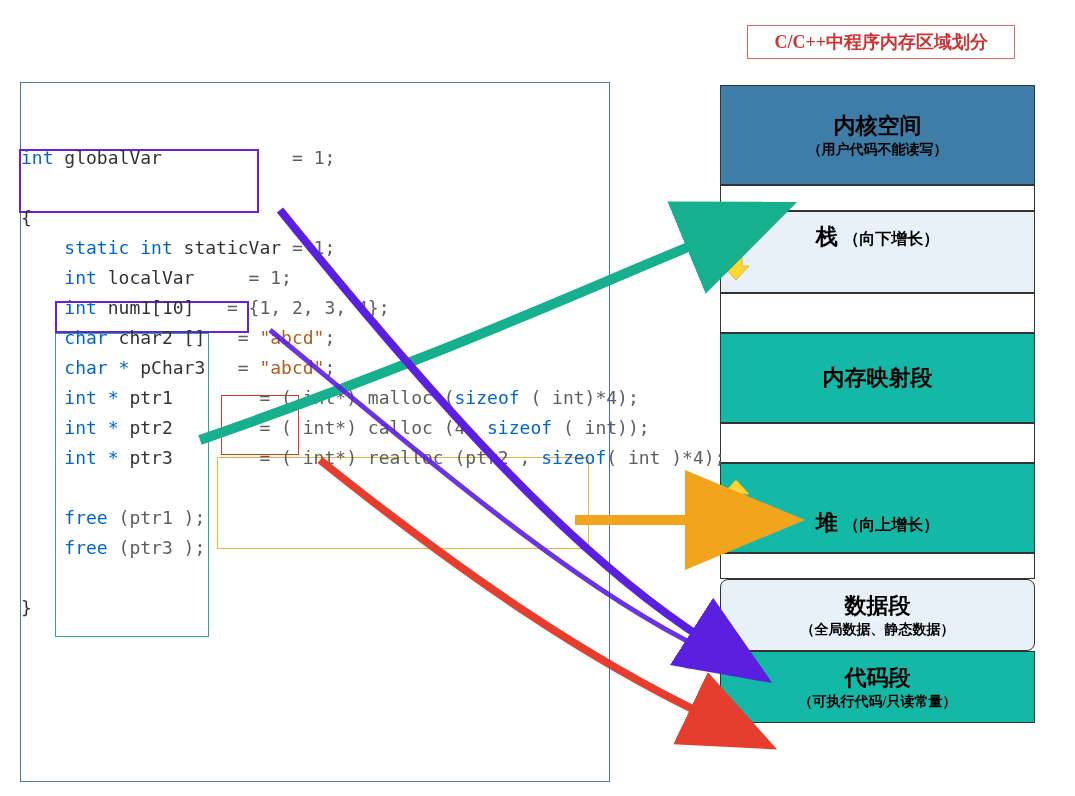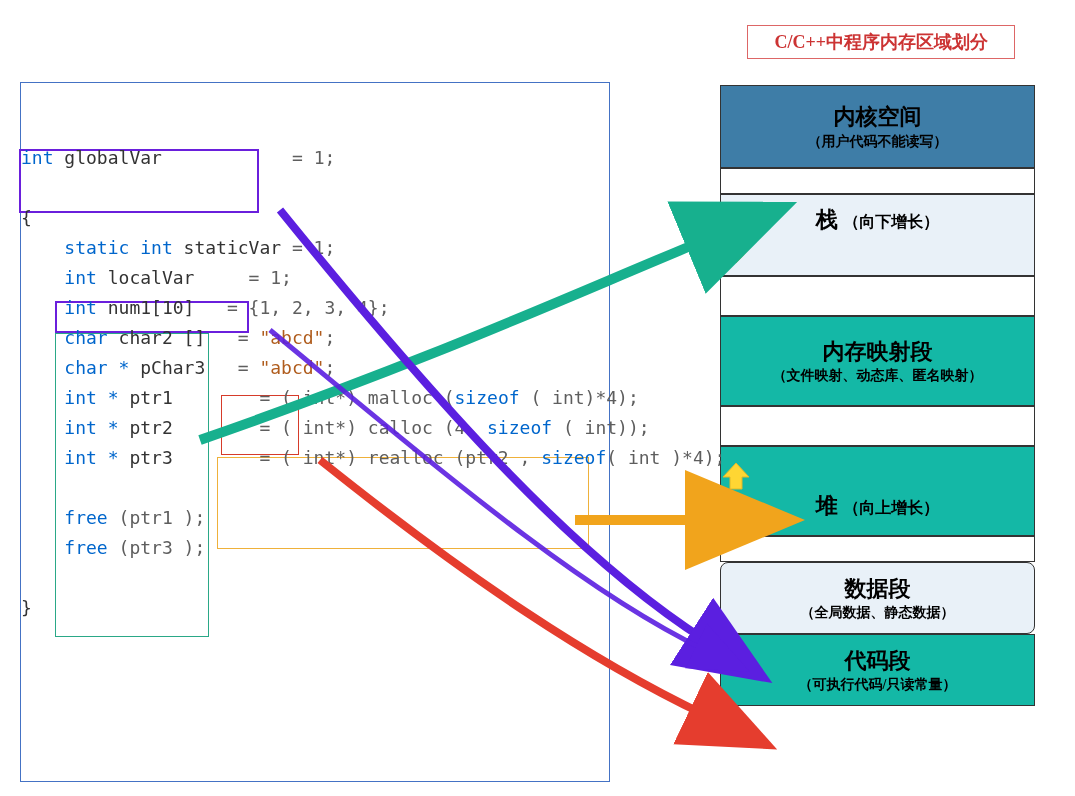--- a/index.html
+++ b/index.html
@@ -126,39 +126,38 @@
     <div class="code-line"><span class="kw">    int * </span><span class="ident">ptr3</span><span class="op">        = ( int*) </span><span class="fn">realloc</span><span class="op"> (ptr2 , </span><span class="kw">sizeof</span><span class="op">( int )*4);</span></div>
     <div class="code-line">&nbsp;</div>
     <div class="code-line"><span class="kw">    free </span><span class="op">(ptr1 );</span></div>
     <div class="code-line"><span class="kw">    free </span><span class="op">(ptr3 );</span></div>
     <div class="code-line">&nbsp;</div>
     <div class="code-line"><span>}</span></div>
   </div>
 </div>
 
 <div class="mem-col">
-  <div class="mem-box dark-blue" style="height:83px;">
+  <div class="mem-box dark-blue" style="height:100px;">
     <div class="mem-title">内核空间</div>
     <div class="mem-sub">（用户代码不能读写）</div>
   </div>
   <div class="mem-box gap-box"></div>
   <div class="mem-box pale-blue" style="height:82px;">
     <div>
       <span class="mem-inline"><span>栈</span> <small>（向下增长）</small></span>
     </div>
     <div class="yellow-arrow">
       <svg viewBox="0 0 30 30">
           <polygon points="9,2 21,2 21,14 28,14 15,28 2,14 9,14" fill="#ffd633" stroke="#e0b828" stroke-width="1"></polygon>
         </svg>
     </div>
   </div>
   <div class="mem-box gap-box" style="height:40px;"></div>
   <div class="mem-box light-blue" style="height:90px;">
     <div class="mem-title">内存映射段</div>
-    <div class="mem-sub">（文件映射、动态库、匿名映射）</div>
   </div>
   <div class="mem-box gap-box" style="height:40px;"></div>
   <div class="mem-box light-blue" style="height:90px;">
     <div class="yellow-arrow">
       <svg viewBox="0 0 30 30">
           <polygon points="15,2 28,16 21,16 21,28 9,28 9,16 2,16" fill="#ffd633" stroke="#e0b828" stroke-width="1"></polygon>
         </svg>
     </div>
     <div>
       <span class="mem-inline"><span>堆</span> <small>（向上增长）</small></span>

